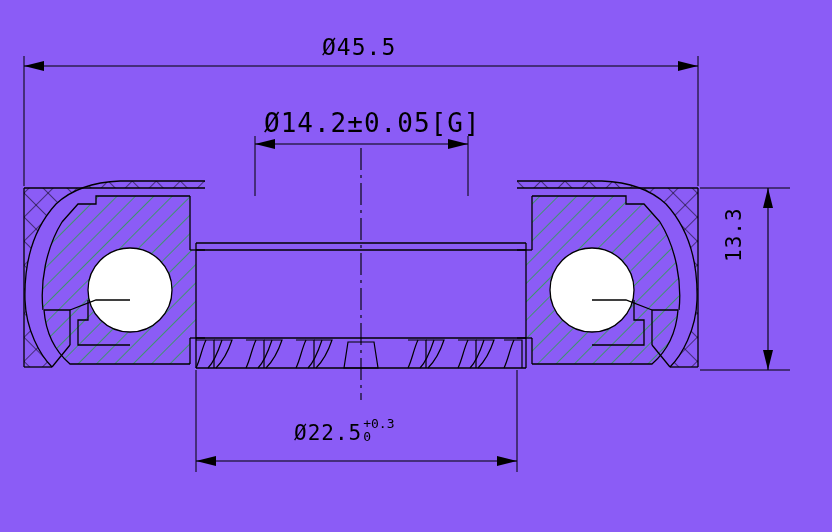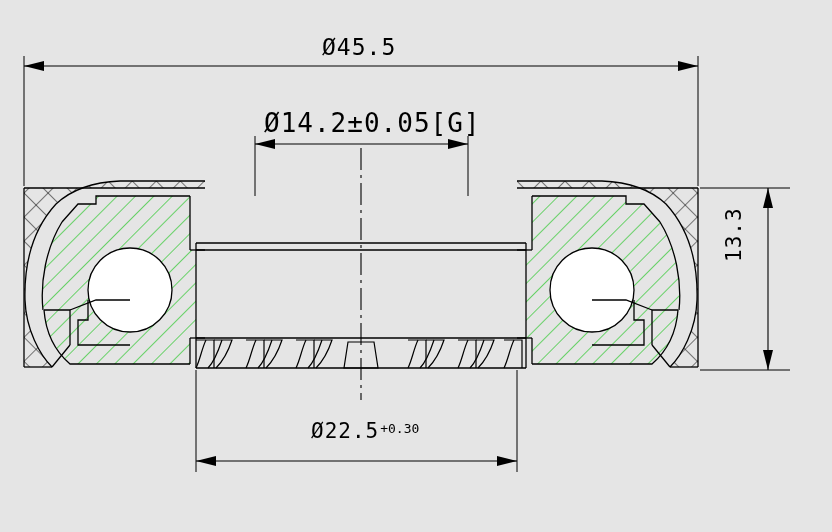--- a/index.html
+++ b/index.html
@@ -1,39 +1,39 @@
 <!DOCTYPE html>
 <html><head>
 <meta charset="utf-8">
 <style>
   html,body{margin:0;padding:0;background:#ffffff;}
   body{
     width:832px;height:532px;overflow:hidden;
     font-family:"DejaVu Sans Mono","Liberation Mono",monospace;
     color:#000000;
   }
-  #stage{position:relative;width:832px;height:532px;background:#e5e5e5;}
+  #stage{position:relative;width:832px;height:532px;background:#8b5cf6;}
   #stage svg{position:absolute;left:0;top:0;}
   .dimtext{
     position:absolute;
     font-family:"DejaVu Sans Mono","Liberation Mono",monospace;
     color:#000;
     white-space:nowrap;
     line-height:1;
     user-select:none;
   }
   #dim-od-text{left:322px;top:36px;font-size:23px;letter-spacing:1px;}
   #dim-bore-text{left:264px;top:110px;font-size:26px;letter-spacing:1px;}
-  #dim-hub-text{left:311px;top:421px;font-size:21px;letter-spacing:1px;}
+  #dim-hub-text{left:294px;top:421px;font-size:21px;letter-spacing:1px;}
   #dim-h-text{
     left:724px;top:262px;font-size:21px;letter-spacing:1px;
     transform:rotate(-90deg);transform-origin:left top;
   }
   .tolstack{
-    display:inline-flex;flex-direction:row;justify-content:space-between;
+    display:inline-flex;flex-direction:column;justify-content:space-between;
     vertical-align:middle;font-size:13px;line-height:1.02;
     margin-left:1px;position:relative;top:-4px;letter-spacing:0;
   }
   .tolstack span{display:block;height:13px;}
 </style>
 </head>
 <body>
 
 <div id="stage">
 

